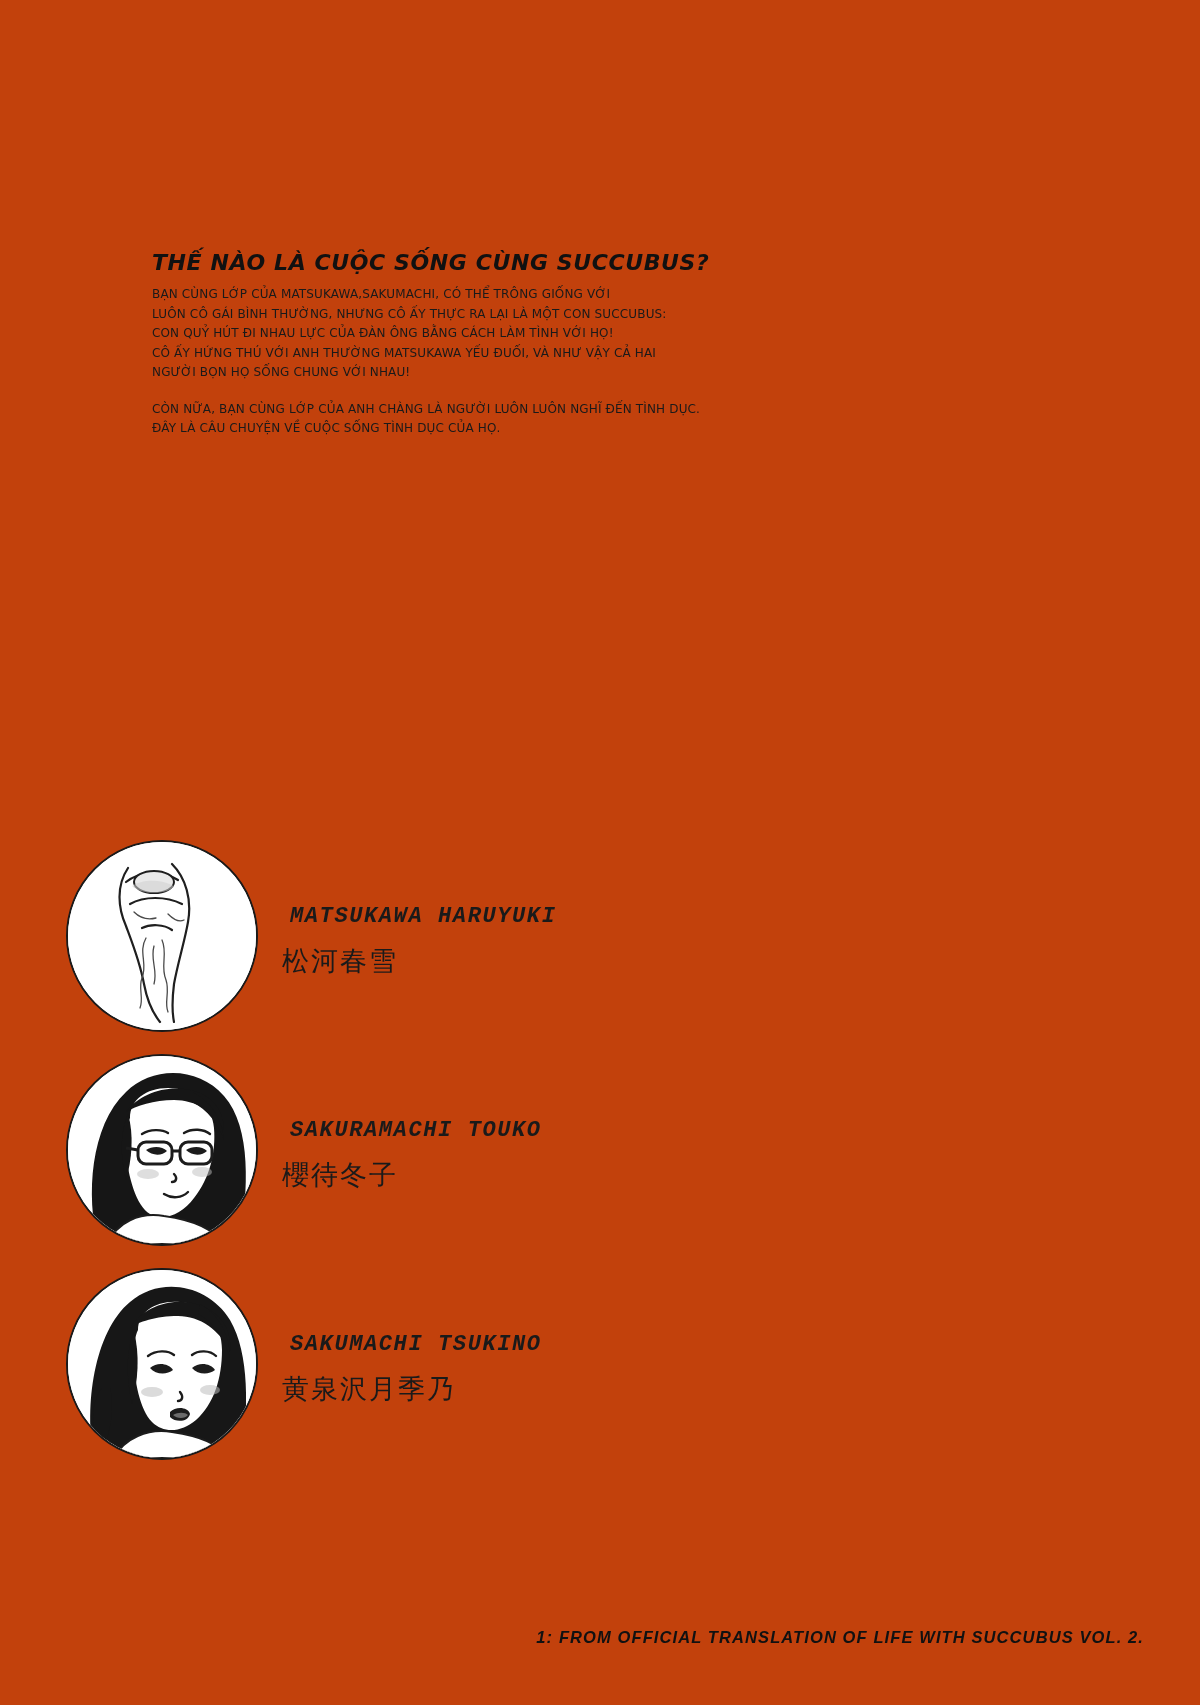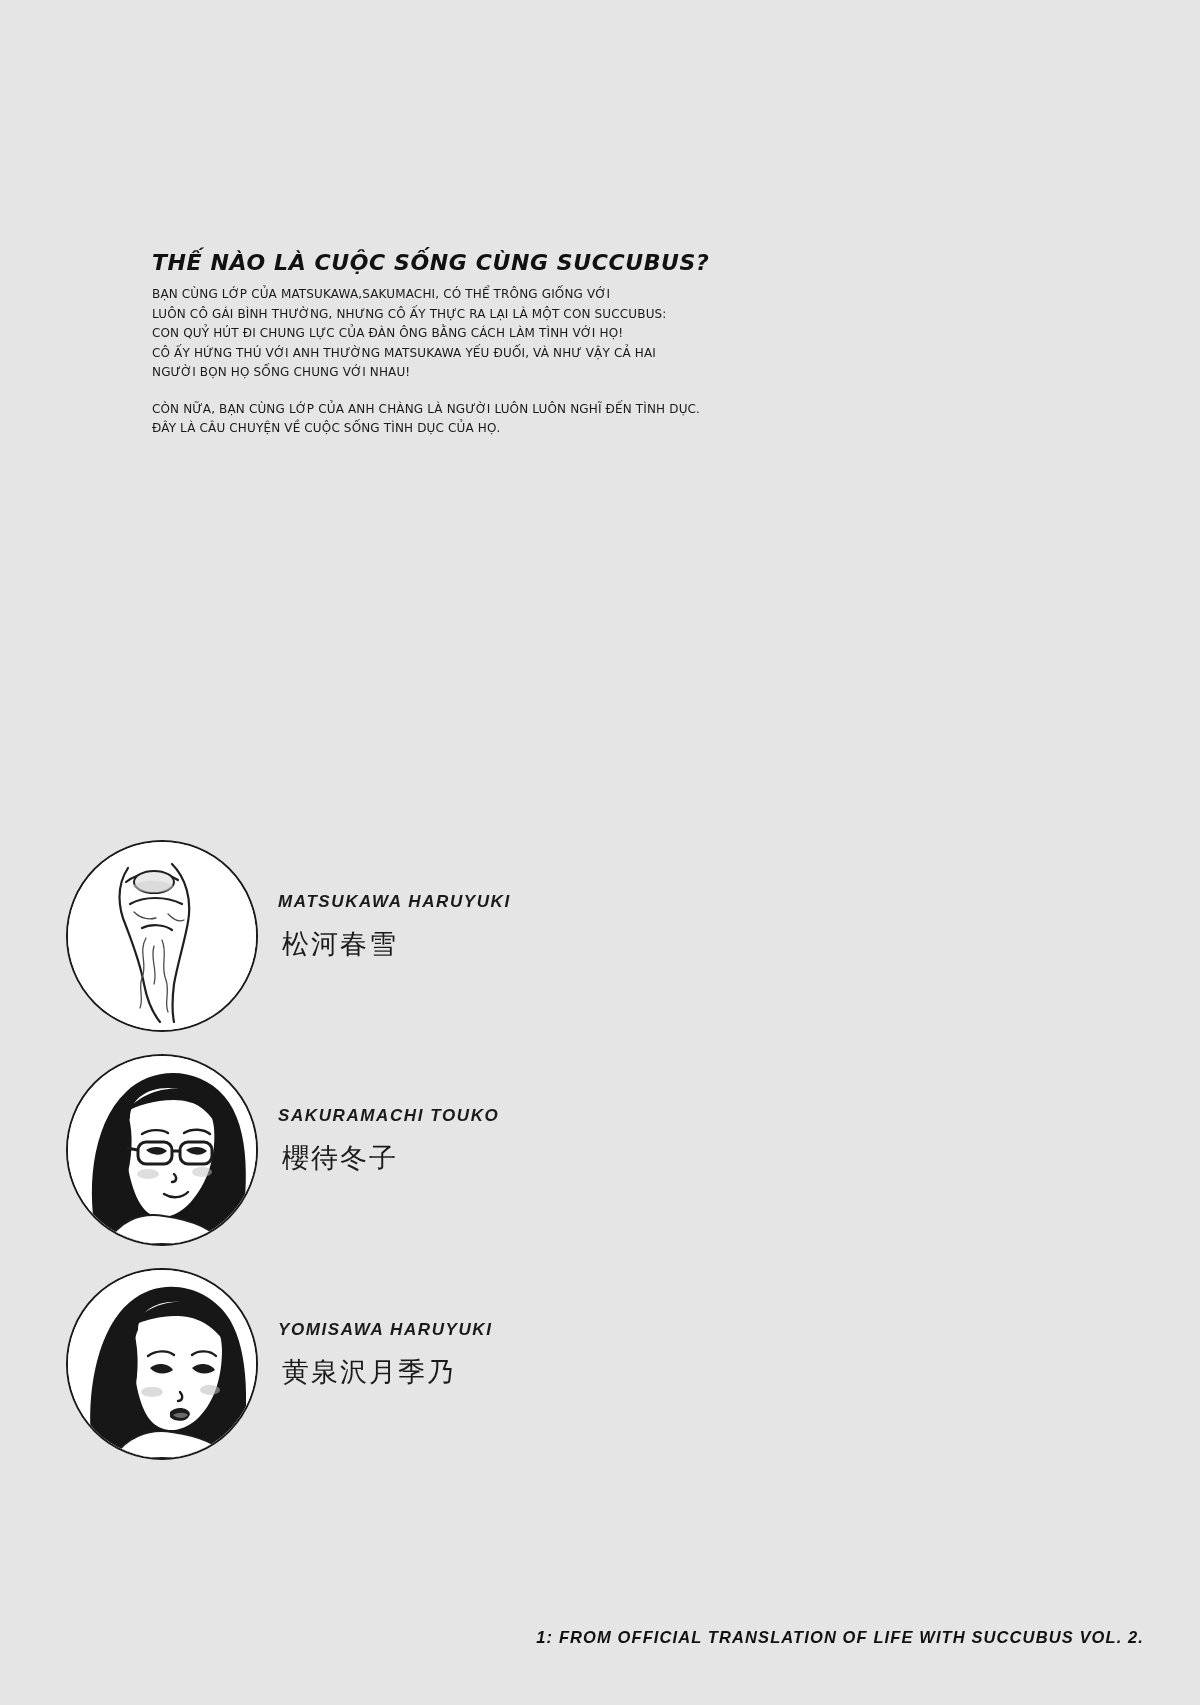--- a/index.html
+++ b/index.html
@@ -12,21 +12,21 @@
     height: 1705px;
     position: relative;
     font-family: "Liberation Sans", sans-serif;
     color: #1a1a1a;
     overflow: hidden;
   }
 
   .page {
     position: absolute;
     inset: 0;
-    background: #e5e5e5;
+    background: #c2410c;
   }
 
   
   .intro {
     position: absolute;
     left: 152px;
     top: 250px;
     width: 820px;
   }
   .intro-title {
@@ -84,27 +84,27 @@
     display: block;
     width: 100%;
     height: 100%;
   }
   .char-names {
     position: absolute;
     left: 212px;
     top: 52px;
   }
   .char-romaji {
-    font-family: Liberation Sans, sans-serif;
+    font-family: Liberation Mono, monospace;
     font-style: italic;
     font-weight: bold;
-    font-size: 17px;
+    font-size: 22px;
     letter-spacing: 1.6px;
     color: #1a1a1a;
-    margin: 0;
+    margin: 12px;
   }
   .char-kanji {
     font-family: "DejaVu Sans", sans-serif;
     font-size: 27px;
     letter-spacing: 2px;
     color: #1a1a1a;
     margin: 14px 0 0 4px;
   }
 
   
@@ -126,21 +126,21 @@
 <body>
 
 <div class="page">
 
   <div class="intro">
     <h1 class="intro-title">THẾ NÀO LÀ CUỘC SỐNG CÙNG SUCCUBUS?</h1>
 
     <p class="intro-para">
       <span class="line">BẠN CÙNG LỚP CỦA MATSUKAWA,SAKUMACHI, CÓ THỂ TRÔNG GIỐNG VỚI</span>
       <span class="line">LUÔN CÔ GÁI BÌNH THƯỜNG, NHƯNG CÔ ẤY THỰC RA LẠI LÀ MỘT CON SUCCUBUS:</span>
-      <span class="line">CON QUỶ HÚT ĐI CHUNG LỰC CỦA ĐÀN ÔNG BẰNG CÁCH LÀM TÌNH VỚI HỌ!</span>
+      <span class="line">CON QUỶ HÚT ĐI NHAU LỰC CỦA ĐÀN ÔNG BẰNG CÁCH LÀM TÌNH VỚI HỌ!</span>
       <span class="line">CÔ ẤY HỨNG THÚ VỚI ANH THƯỜNG MATSUKAWA YẾU ĐUỐI, VÀ NHƯ VẬY CẢ HAI</span>
       <span class="line">NGƯỜI BỌN HỌ SỐNG CHUNG VỚI NHAU!</span>
     </p>
 
     <p class="intro-para">
       <span class="line">CÒN NỮA, BẠN CÙNG LỚP CỦA ANH CHÀNG LÀ NGƯỜI LUÔN LUÔN NGHĨ ĐẾN TÌNH DỤC.</span>
       <span class="line">ĐÂY LÀ CÂU CHUYỆN VỀ CUỘC SỐNG TÌNH DỤC CỦA HỌ.</span>
     </p>
   </div>
 
@@ -252,21 +252,21 @@
           <path d="M105 145 C110 142 117 142 120 145 C117 149 109 149 105 145 Z" fill="#ffffff" opacity="0.35"></path>
 
           <g fill="#bdbdbd" opacity="0.55">
             <ellipse cx="84" cy="122" rx="11" ry="5"></ellipse>
             <ellipse cx="142" cy="120" rx="10" ry="5"></ellipse>
           </g>
           <path d="M46 188 C56 168 80 158 104 162 C132 166 152 174 160 188 Z" fill="#ffffff" stroke="#1c1c1c" stroke-width="2"></path>
         </svg>
       </div>
       <div class="char-names">
-        <div class="char-romaji">YOMISAWA HARUYUKI</div>
+        <div class="char-romaji">SAKUMACHI TSUKINO</div>
         <div class="char-kanji">黄泉沢月季乃</div>
       </div>
     </div>
 
   </div>
 
   <div class="footnote">1: FROM OFFICIAL TRANSLATION OF LIFE WITH SUCCUBUS VOL. 2.</div>
 
 </div>
 

